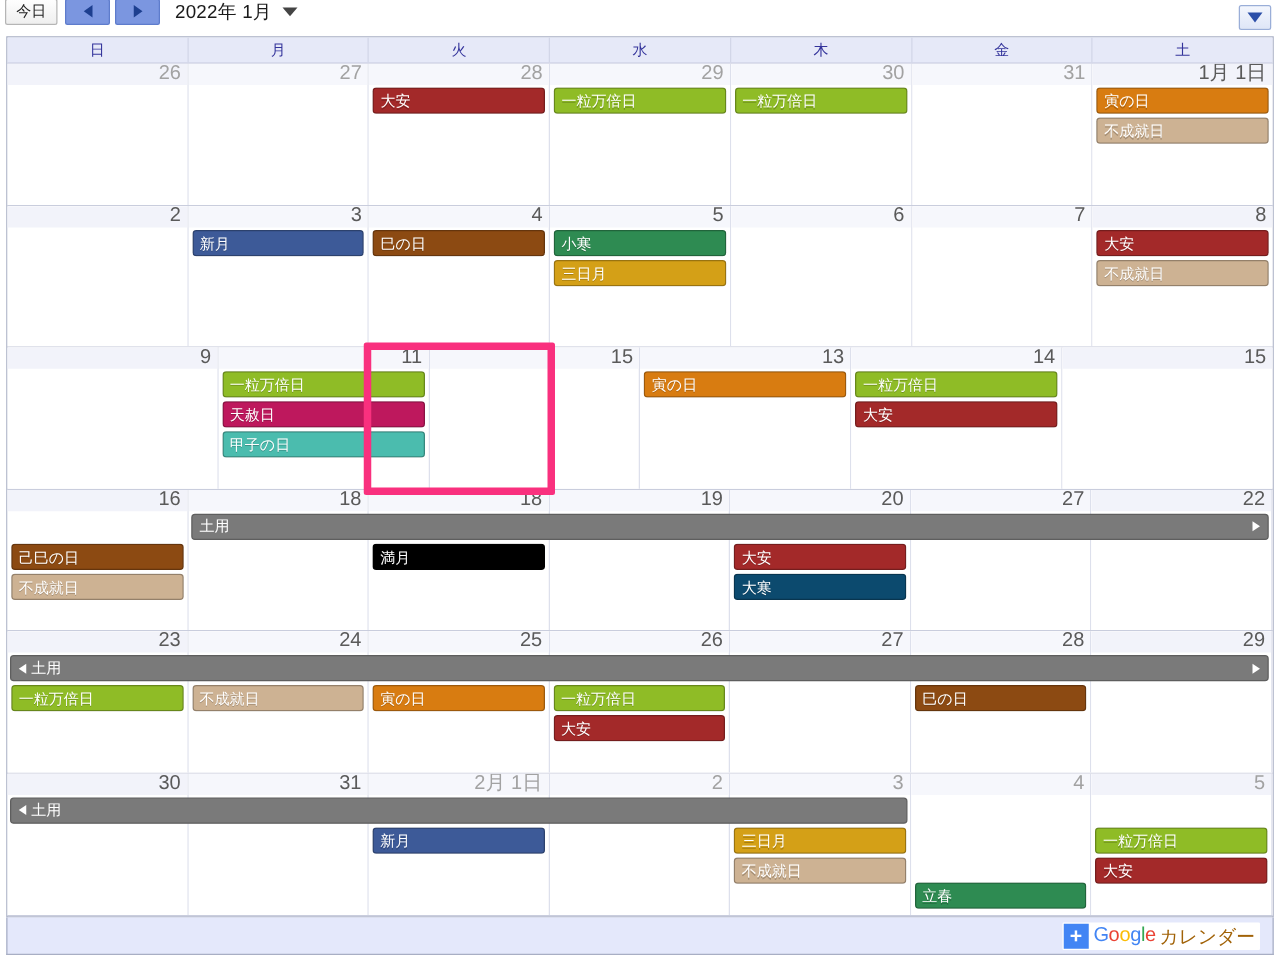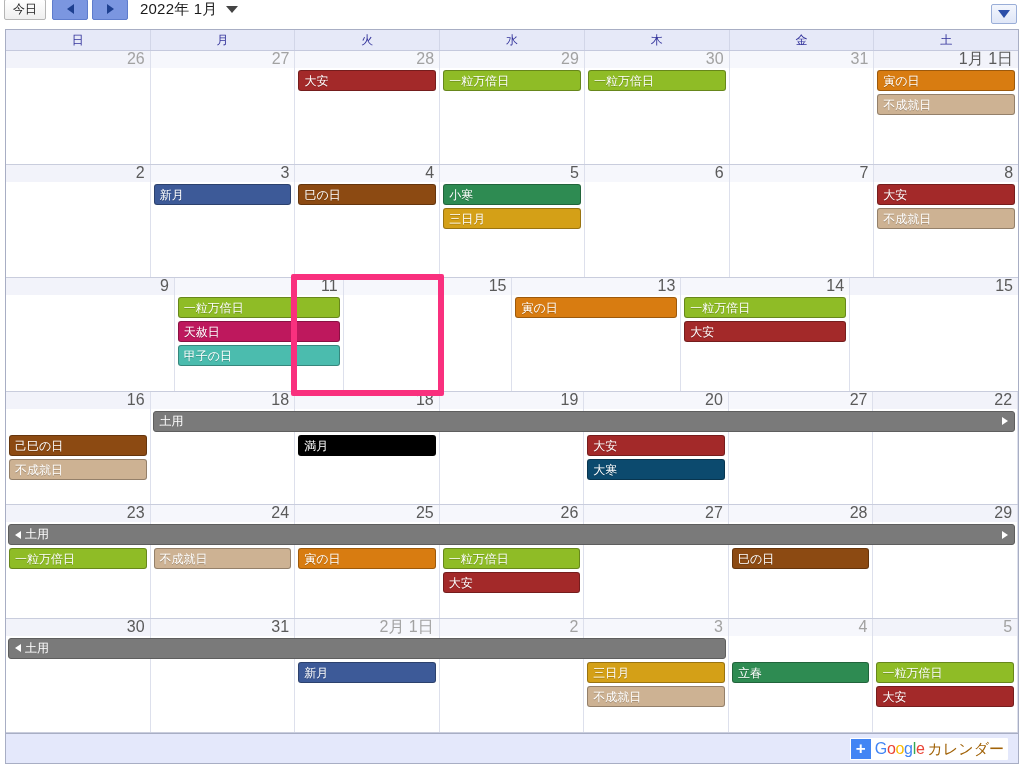--- a/index.html
+++ b/index.html
@@ -543,21 +543,21 @@
             <div class="ev-layer">
               <div style="height: 24px;"></div>
               <div class="ev" style="background: rgb(212, 160, 23); border: 1px solid rgba(0, 0, 0, 0.28);">三日月</div>
               <div class="ev" style="background: rgb(205, 178, 147); border: 1px solid rgba(0, 0, 0, 0.28);">不成就日</div>
             </div>
           </div>
           <div class="day out">
             <div class="num-strip">4</div>
             <div class="ev-layer">
               <div style="height: 24px;"></div>
-              <div class="ev" style="background: rgb(46, 139, 82); border: 1px solid rgba(0, 0, 0, 0.28);">立春</div>
+              <div class="ev" style="background: rgb(46, 139, 82); border: 1px solid rgba(0, 0, 0, 0.28); margin-top: 44px;">立春</div>
             </div>
           </div>
           <div class="day out sat">
             <div class="num-strip">5</div>
             <div class="ev-layer">
               <div style="height: 24px;"></div>
               <div class="ev" style="background: rgb(143, 188, 38); border: 1px solid rgba(0, 0, 0, 0.28);">一粒万倍日</div>
               <div class="ev" style="background: rgb(163, 41, 41); border: 1px solid rgba(0, 0, 0, 0.28);">大安</div>
             </div>
           </div>

